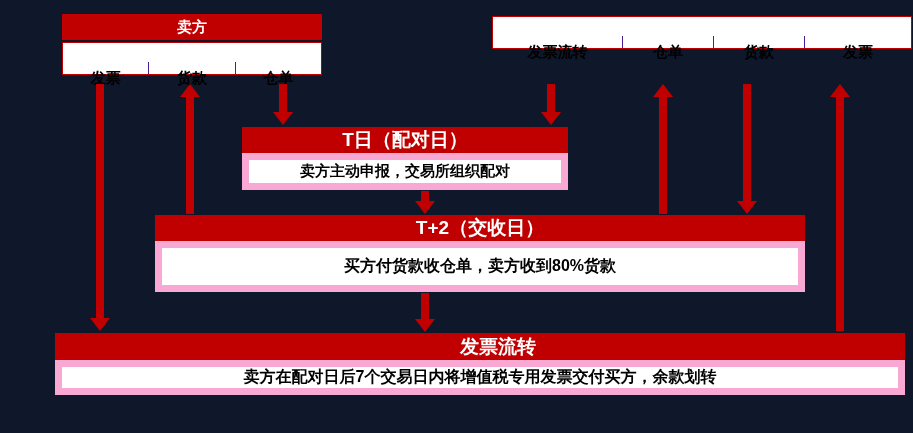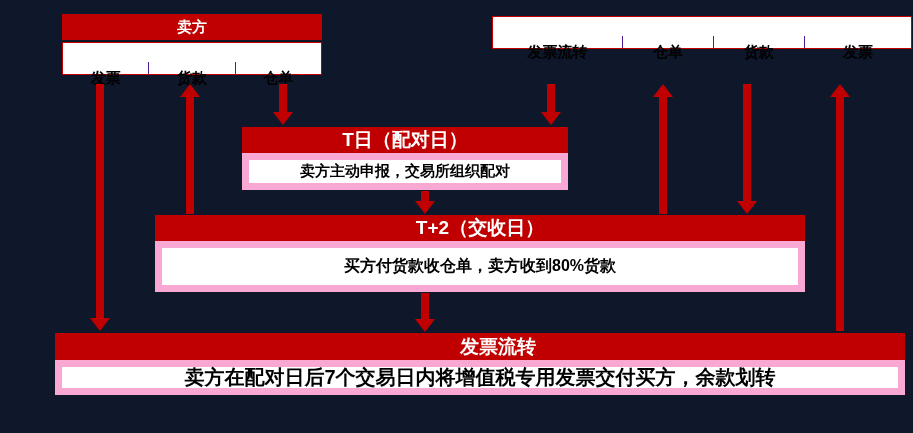--- a/index.html
+++ b/index.html
@@ -26,21 +26,21 @@
   .stage .body{
     border:7px solid #f9a8d4;background:#fff;display:flex;align-items:center;justify-content:center;
     font-size:15px;font-weight:bold;color:#000;box-sizing:border-box;text-align:center;
   }
   .tday{left:242px;top:127px;width:326px;}
   .tday .body{height:37px;}
   .t2{left:155px;top:215px;width:650px;}
   .t2 .body{height:51px;font-size:16px;}
   .invoice-flow{left:55px;top:333px;width:850px;}
   .invoice-flow .hdr{height:27px;line-height:27px;padding-left:36px;}
-  .invoice-flow .body{height:35px;font-size:20px;}
+  .invoice-flow .body{height:35px;font-size:16px;}
   
   .arrow{position:absolute;width:20px;display:flex;flex-direction:column;align-items:center;}
   .arrow .shaft{width:8px;flex:1;background:#C00000;}
   .arrow .head{width:0;height:0;border-left:10px solid transparent;border-right:10px solid transparent;}
   .arrow.down .head{border-top:13px solid #C00000;}
   .arrow.up .head{border-bottom:13px solid #C00000;}
   .a-seller-invoice{left:90px;top:84px;height:247px;}
   .a-seller-payment{left:180px;top:84px;height:130px;}
   .a-seller-receipt{left:273px;top:84px;height:41px;}
   .a-buyer-intent{left:541px;top:84px;height:41px;}

